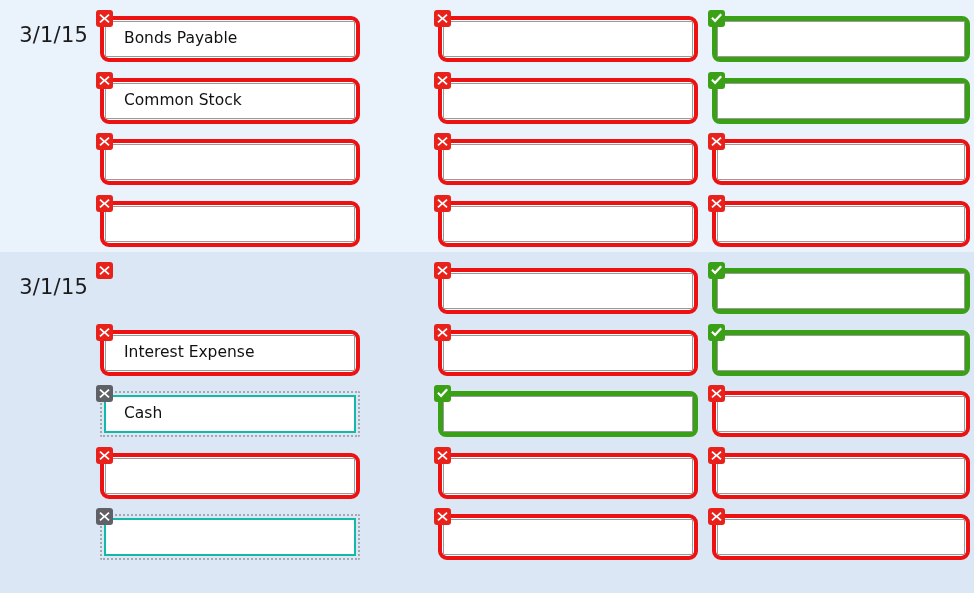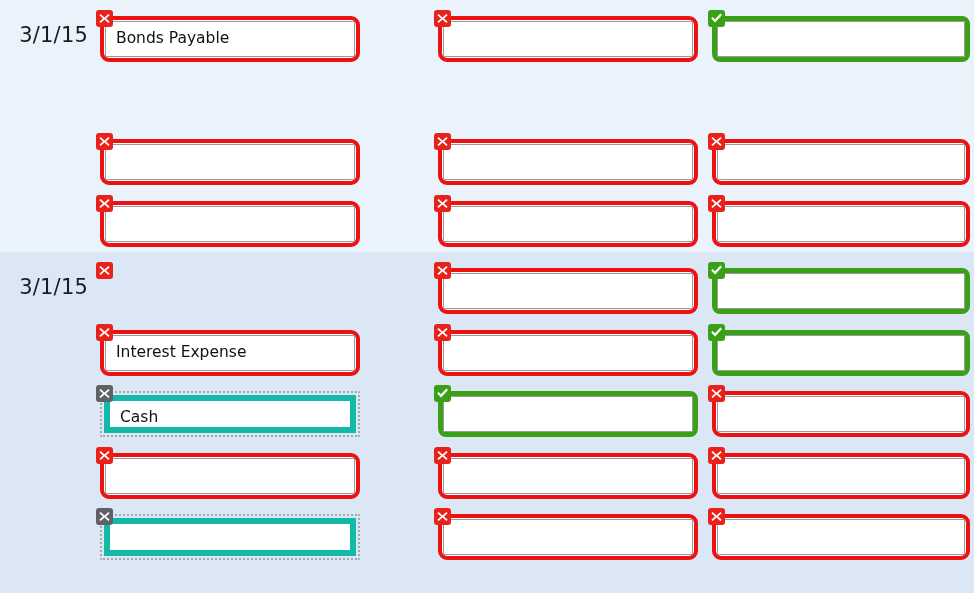--- a/index.html
+++ b/index.html
@@ -96,35 +96,35 @@
     bottom: 2px;
     box-sizing: border-box;
     background: #ffffff;
     border: 1px solid #9a9a9a;
     border-top-color: #8b8b8b;
     border-left-color: #8b8b8b;
     font-family: "DejaVu Sans", "Liberation Sans", sans-serif;
     font-size: 15.5px;
     color: #111111;
     line-height: 32px;
-    padding: 0 4px 0 10px;
+    padding: 0 4px 0 18px;
     white-space: nowrap;
     overflow: hidden;
   }
   .ring.err > .field {
     left: 1px; top: 1px; right: 1px; bottom: 1px;
     border: 1px solid #9a9a9a;
   }
   .ring.ok > .field {
     left: 0; top: 0; right: 0; bottom: 0;
     border: 1px solid #9a9a9a;
   }
   .ring.neutral > .field {
     left: 2px; top: 2px; right: 2px; bottom: 2px;
-    border: 6px solid #14b8a6;
+    border: 2px solid #14b8a6;
   }
   .field.focused {
     border: 2px solid #3a9fdc;
   }
 
   
   .badge {
     position: absolute;
     left: 0px;
     top: 4px;
@@ -179,20 +179,52 @@
         <div class="ring ok">
           <div class="field"></div>
         </div>
         <div class="badge check">
           <svg width="17" height="17" viewBox="0 0 17 17">
             <path d="M3.2 8.4 L4.6 6.9 L7.0 9.2 L12.4 3.6 L14.0 5.1 L7.1 12.4 Z" fill="#ffffff"></path>
           </svg>
         </div>
       </div>
     </div>
+    <div class="row" style="top: 67.5px;">
+      <div class="cell c1">
+        <div class="ring err">
+          <div class="field">Common Stock</div>
+        </div>
+        <div class="badge x">
+          <svg width="17" height="17" viewBox="0 0 17 17">
+            <path d="M4.6 4.0 L8.5 7.6 L12.4 4.0 L13.6 5.2 L10.0 8.5 L13.6 11.8 L12.4 13.0 L8.5 9.4 L4.6 13.0 L3.4 11.8 L7.0 8.5 L3.4 5.2 Z" fill="#ffffff"></path>
+          </svg>
+        </div>
+      </div>
+      <div class="cell c2">
+        <div class="ring err">
+          <div class="field"></div>
+        </div>
+        <div class="badge x">
+          <svg width="17" height="17" viewBox="0 0 17 17">
+            <path d="M4.6 4.0 L8.5 7.6 L12.4 4.0 L13.6 5.2 L10.0 8.5 L13.6 11.8 L12.4 13.0 L8.5 9.4 L4.6 13.0 L3.4 11.8 L7.0 8.5 L3.4 5.2 Z" fill="#ffffff"></path>
+          </svg>
+        </div>
+      </div>
+      <div class="cell c3">
+        <div class="ring ok">
+          <div class="field"></div>
+        </div>
+        <div class="badge check">
+          <svg width="17" height="17" viewBox="0 0 17 17">
+            <path d="M3.2 8.4 L4.6 6.9 L7.0 9.2 L12.4 3.6 L14.0 5.1 L7.1 12.4 Z" fill="#ffffff"></path>
+          </svg>
+        </div>
+      </div>
+    </div>
     <div class="row" style="top: 129px;">
       <div class="cell c1">
         <div class="ring err">
           <div class="field"></div>
         </div>
         <div class="badge x">
           <svg width="17" height="17" viewBox="0 0 17 17">
             <path d="M4.6 4.0 L8.5 7.6 L12.4 4.0 L13.6 5.2 L10.0 8.5 L13.6 11.8 L12.4 13.0 L8.5 9.4 L4.6 13.0 L3.4 11.8 L7.0 8.5 L3.4 5.2 Z" fill="#ffffff"></path>
           </svg>
         </div>

